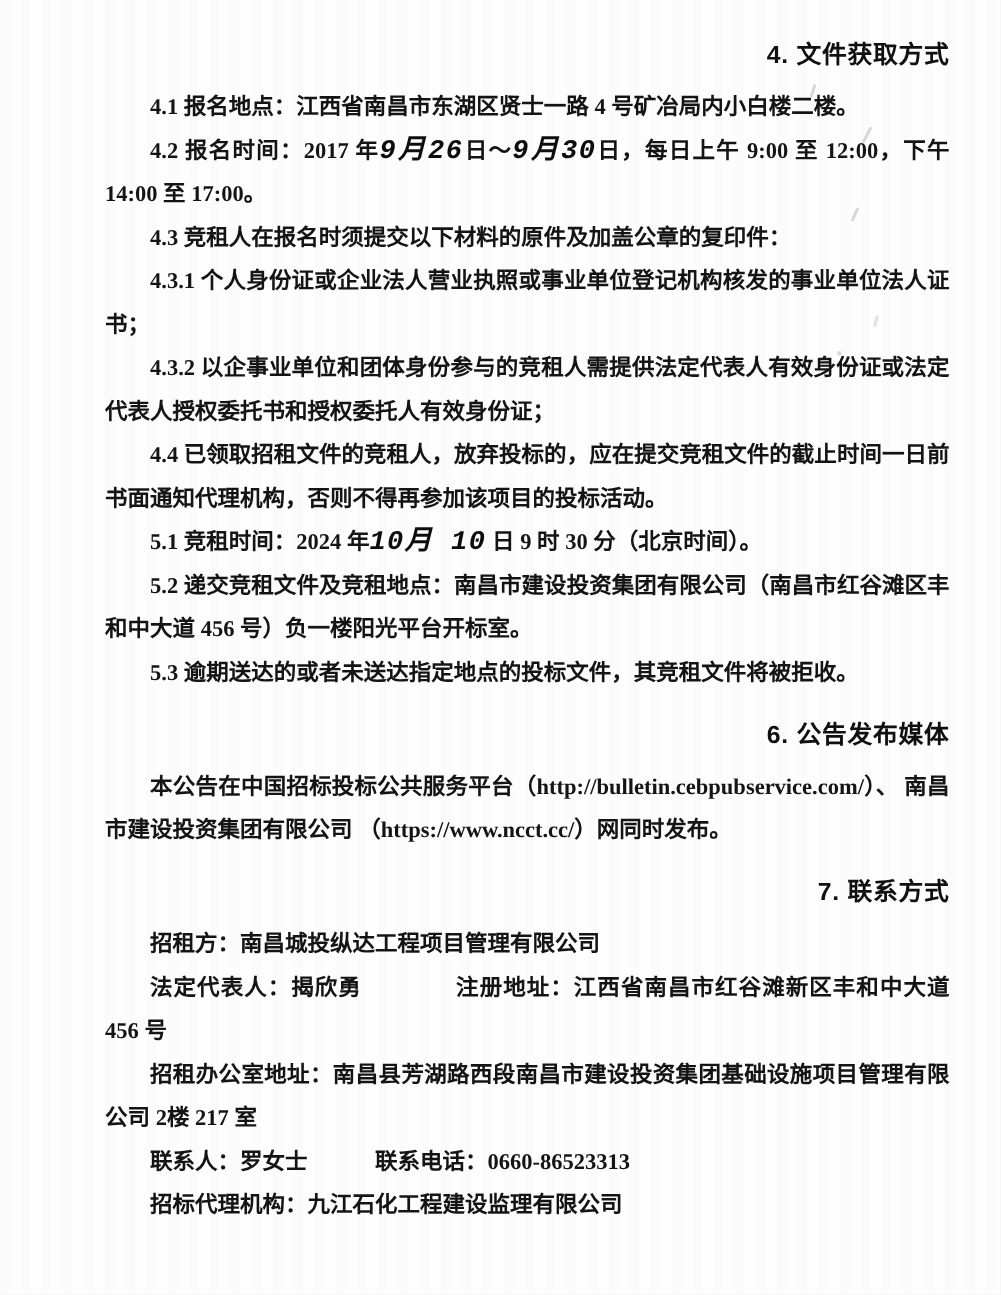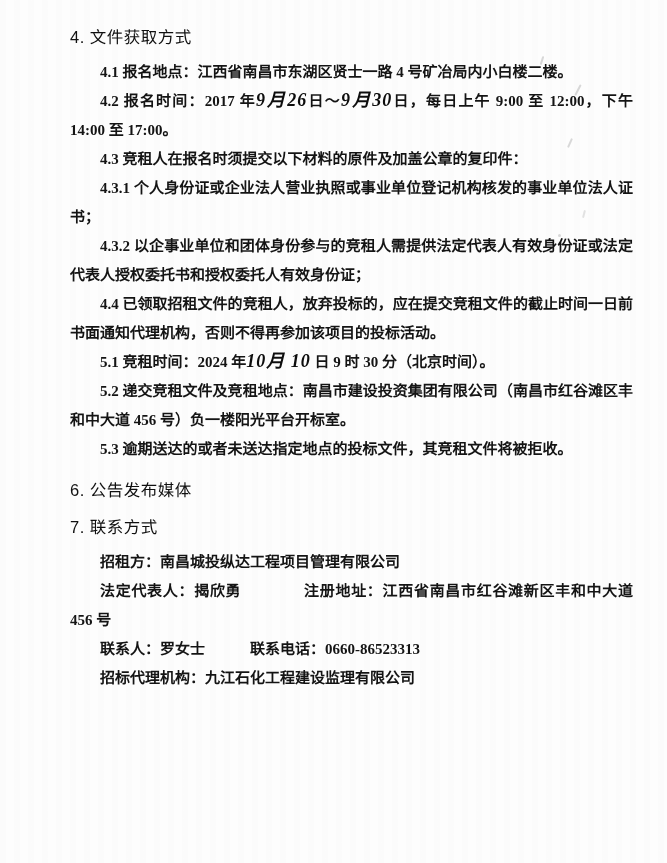--- a/index.html
+++ b/index.html
@@ -21,40 +21,41 @@
       90deg,
       rgba(0,0,0,0.008) 0px,
       rgba(0,0,0,0.008) 6px,
       rgba(255,255,255,0.0) 6px,
       rgba(255,255,255,0.0) 14px
     );
   }
   .sec { margin: 0; }
   .sec-heading {
     font-family: "Liberation Sans", "DejaVu Sans", sans-serif;
-    font-weight: 400;
+    font-weight: 700;
     font-size: 16.5px;
     line-height: 22px;
     color: #101010;
     letter-spacing: 0.5px;
     margin: 15px 0 10px 0;
+    text-align: right;
   }
   .sec-heading.first { margin-top: 4px; }
   .para {
     font-family: "Liberation Serif", "DejaVu Serif", serif;
     font-weight: 700;
     font-size: 15px;
     line-height: 29px;
     color: #141414;
     margin: 0;
     text-indent: 2em;
     text-align: justify;
   }
   .hw {
-    font-family: Liberation Serif, serif;
+    font-family: Liberation Mono, monospace;
     font-style: italic;
     font-weight: 600;
     font-size: 18px;
     line-height: 1;
     letter-spacing: 1px;
     color: #0d0d0d;
     white-space: nowrap;
   }
   .artifact {
     position: absolute;
@@ -90,24 +91,26 @@
   </div>
 
   <div class="sec">
     <p class="para"><span>5.1 竞租时间：2024 年</span><span class="hw">10月 10</span><span> 日 9 时 30 分（北京时间）。</span></p>
     <p class="para">5.2 递交竞租文件及竞租地点：南昌市建设投资集团有限公司（南昌市红谷滩区丰和中大道 456 号）负一楼阳光平台开标室。</p>
     <p class="para">5.3 逾期送达的或者未送达指定地点的投标文件，其竞租文件将被拒收。</p>
   </div>
 
   <div class="sec">
     <h2 class="sec-heading">6. 公告发布媒体</h2>
+    <p class="para">本公告在中国招标投标公共服务平台（http://bulletin.cebpubservice.com/）、 南昌市建设投资集团有限公司 （https://www.ncct.cc/）网同时发布。</p>
   </div>
 
   <div class="sec">
     <h2 class="sec-heading">7. 联系方式</h2>
     <p class="para">招租方：南昌城投纵达工程项目管理有限公司</p>
     <p class="para">法定代表人：揭欣勇　　　　注册地址：江西省南昌市红谷滩新区丰和中大道 456 号</p>
+    <p class="para">招租办公室地址：南昌县芳湖路西段南昌市建设投资集团基础设施项目管理有限公司 2楼 217 室</p>
     <p class="para">联系人：罗女士　　　联系电话：0660-86523313</p>
     <p class="para">招标代理机构：九江石化工程建设监理有限公司</p>
 
   </div>
 
 </div>
 
 </body></html>

